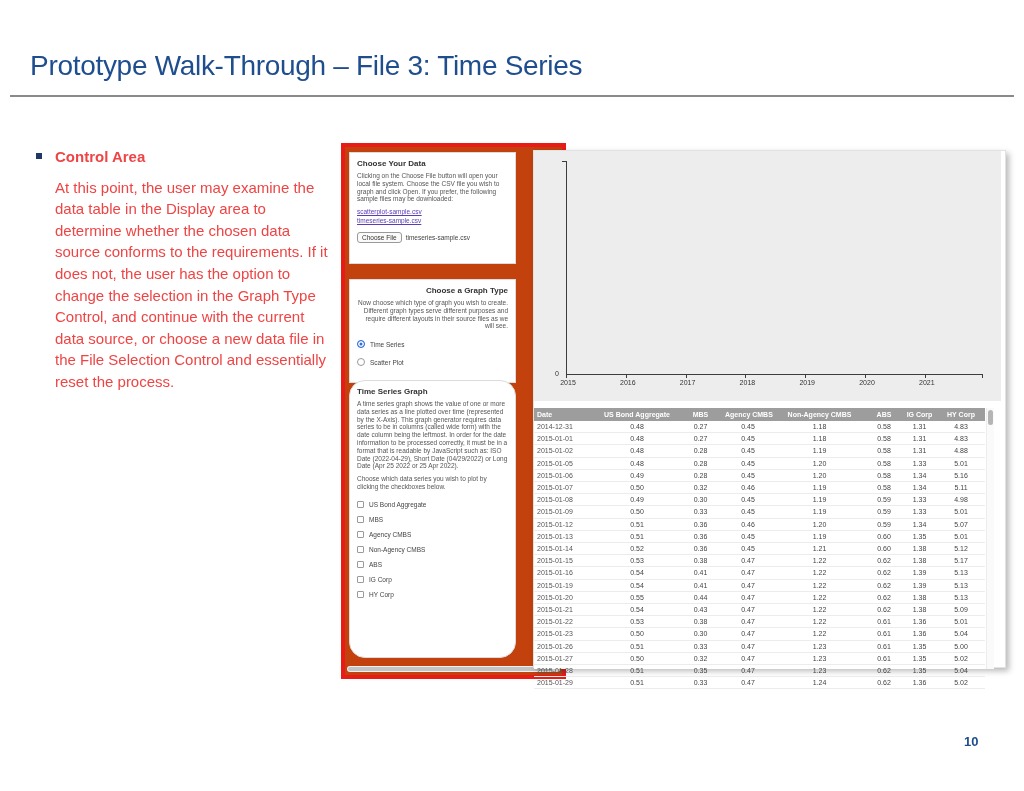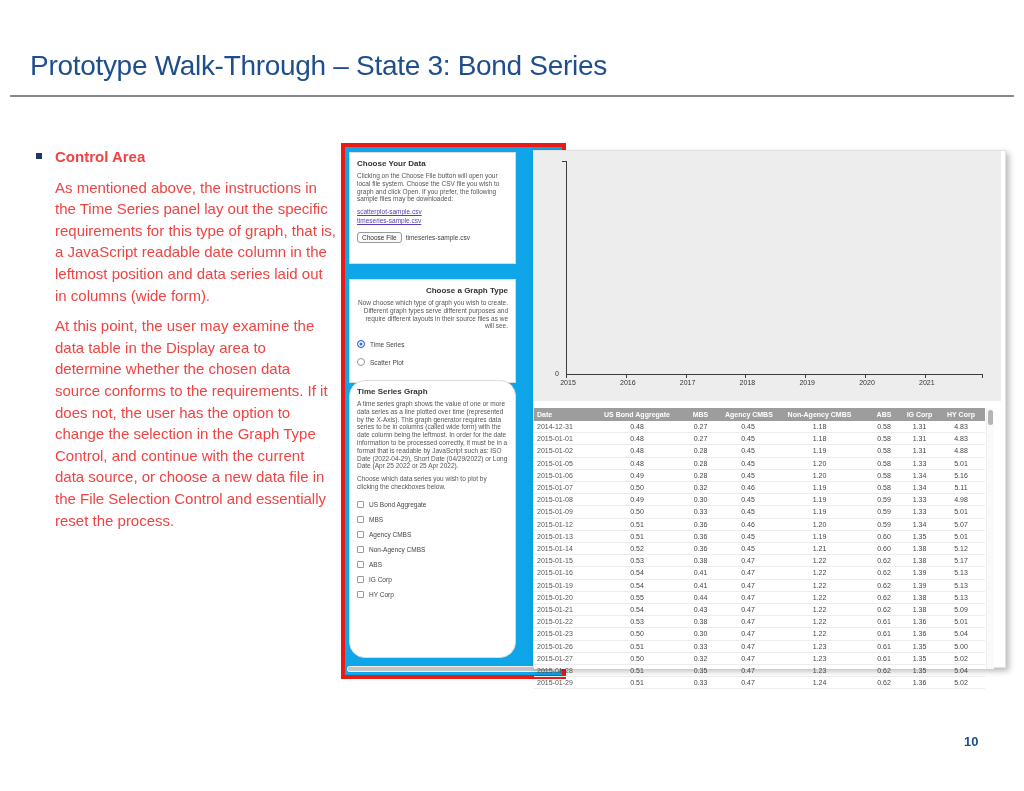--- a/index.html
+++ b/index.html
@@ -28,21 +28,21 @@
   .left-col{position:absolute;left:36px;top:146px;width:300px;color:#ef4444;font-size:15px;line-height:1.44;}
   .heading-row{display:flex;align-items:flex-start;}
   .bullet{width:6px;height:6px;background:#1f3864;margin:7px 13px 0 0;flex:none;}
   .lc-heading{font-weight:bold;}
   .left-paragraphs{padding-left:19px;}
   .left-paragraphs p{margin:9px 0 0 0;}
 
   
   .red-panel{
     position:absolute;left:341px;top:143px;width:225px;height:536px;
-    border:4px solid var(--red);background:#0ea5e9;
+    border:4px solid var(--red);background:#c2410c;
   }
   .card{
     position:absolute;left:4px;width:167px;border:1px solid #dcdcdc;background:#fff;
     padding:6px 7px;color:#555;
   }
   .card-1{top:5px;height:112px;}
   .card-2{top:132px;height:104px;text-align:right;}
   .card-3{top:233px;height:278px;border-radius:16px;}
   .card h4{margin:0 0 4px 0;font-size:8px;color:#333;}
   .card .body{font-size:6.5px;line-height:1.2;color:#555;margin:0;}
@@ -87,31 +87,30 @@
     height:11.2px;line-height:11.2px;padding:0 2px;text-align:center;color:#444;
     border-bottom:1px solid #ececec;overflow:hidden;white-space:nowrap;
   }
   table.data td:first-child{text-align:left;padding-left:3px;color:#555;}
   .v-scrollbar{position:absolute;left:452px;top:0;width:8px;height:261px;background:#fafafa;border-left:1px solid #ededed;}
   .v-thumb{position:absolute;left:1px;top:2px;width:5px;height:15px;background:#b5b5b5;border-radius:3px;}
 </style>
 </head>
 <body>
 
-<div class="slide-title">Prototype Walk-Through – State 3: Bond Series</div>
+<div class="slide-title">Prototype Walk-Through – File 3: Time Series</div>
 <div class="title-rule"></div>
 <div class="page-number">10</div>
 
 <div class="left-col">
   <div class="heading-row">
     <span class="bullet"></span>
     <span class="lc-heading">Control Area</span>
   </div>
   <div class="left-paragraphs">
-      <p>As mentioned above, the instructions in the Time Series panel lay out the specific requirements for this type of graph, that is, a JavaScript readable date column in the leftmost position and data series laid out in columns (wide form).</p>
       <p>At this point, the user may examine the data table in the Display area to determine whether the chosen data source conforms to the requirements. If it does not, the user has the option to change the selection in the Graph Type Control, and continue with the current data source, or choose a new data file in the File Selection Control and essentially reset the process.</p>
     </div>
 </div>
 
 <div class="red-panel">
 
   <div class="card card-1">
     <h4>Choose Your Data</h4>
     <p class="body">Clicking on the Choose File button will open your local file system. Choose the CSV file you wish to graph and click Open. If you prefer, the following sample files may be downloaded:</p>
     <div class="links">

